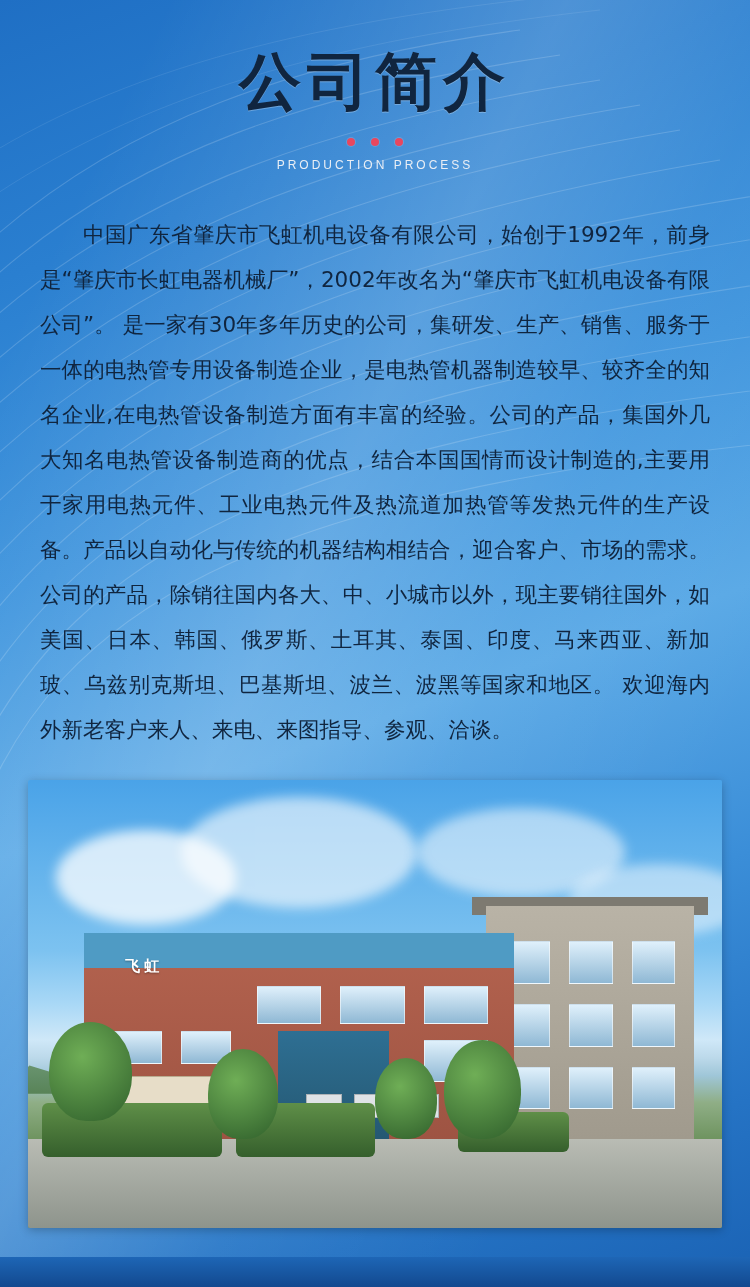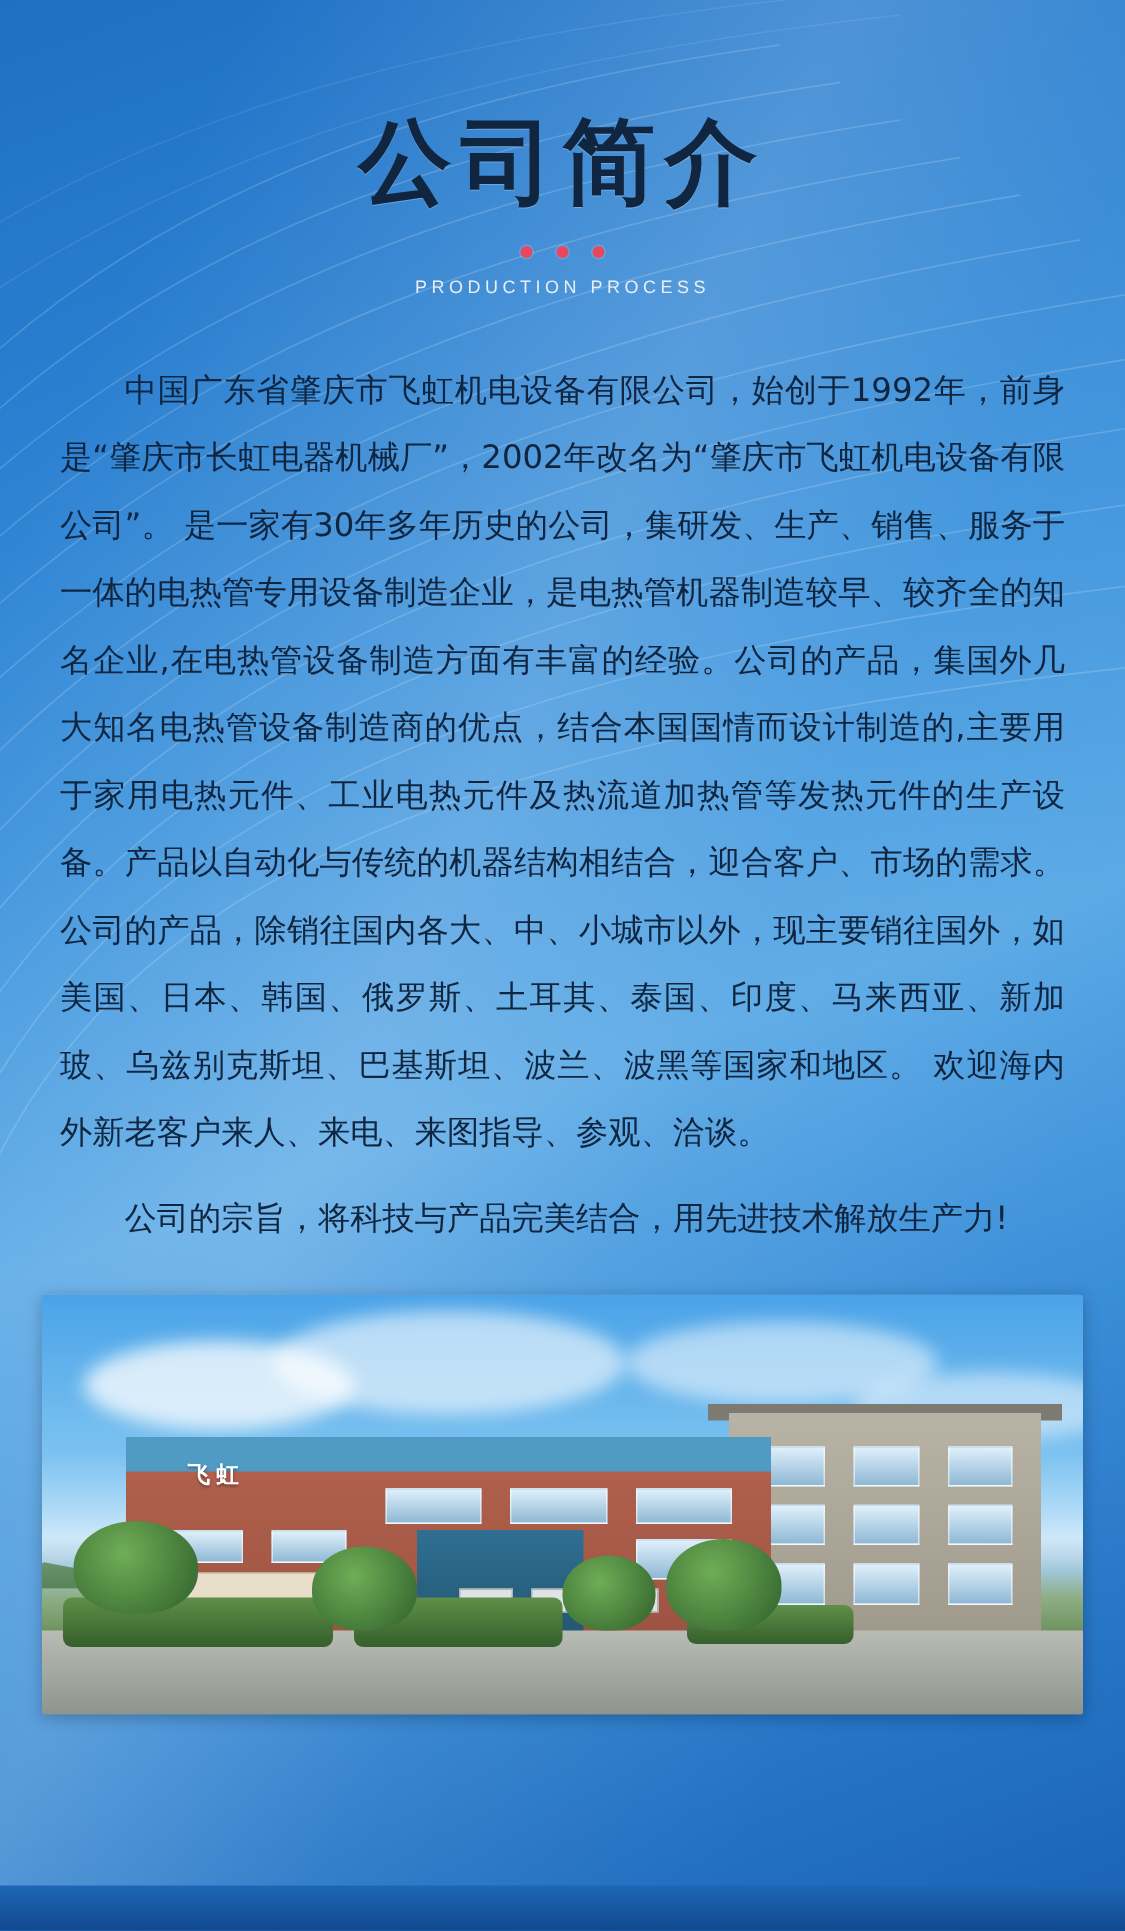--- a/index.html
+++ b/index.html
@@ -38,21 +38,21 @@
     opacity: 0.55;
   }
   .content {
     position: relative;
     z-index: 3;
   }
 
   
   .title-block {
     text-align: center;
-    padding-top: 74px;
+    padding-top: 48px;
   }
   .main-title {
     font-family: "DejaVu Sans", "Liberation Sans", sans-serif;
     font-size: 62px;
     font-weight: bold;
     letter-spacing: 6px;
     color: #10253f;
     line-height: 1.1;
     text-shadow: 0 1px 0 rgba(255,255,255,0.25);
     margin: 0;
@@ -95,21 +95,21 @@
     text-indent: 2em;
   }
   .body-copy p + p {
     margin-top: 4px;
   }
 
   
   .photo-wrap {
     position: relative;
     margin: 28px 28px 0 28px;
-    height: 280px;
+    height: 448px;
     border-radius: 2px;
     overflow: hidden;
     box-shadow: 0 2px 10px rgba(0,0,0,0.25);
   }
   .photo {
     position: absolute;
     inset: 0;
     background: linear-gradient(#4aa3e8 0%, #7cc2f0 38%, #a9d8f6 50%, #cfe8f8 58%, #bcd9ea 62%, #9fc6d8 66%, #8fae86 72%, #6f9460 80%, #5c8a52 100%);
   }
   .sky-clouds {
@@ -263,21 +263,20 @@
       <div class="dots">
         <span class="dot"></span>
         <span class="dot"></span>
         <span class="dot"></span>
       </div>
       <p class="subtitle">PRODUCTION PROCESS</p>
     </div>
 
     <div class="body-copy">
       <p class="indent">中国广东省肇庆市飞虹机电设备有限公司，始创于1992年，前身是“肇庆市长虹电器机械厂”，2002年改名为“肇庆市飞虹机电设备有限公司”。 是一家有30年多年历史的公司，集研发、生产、销售、服务于一体的电热管专用设备制造企业，是电热管机器制造较早、较齐全的知名企业,在电热管设备制造方面有丰富的经验。公司的产品，集国外几大知名电热管设备制造商的优点，结合本国国情而设计制造的,主要用于家用电热元件、工业电热元件及热流道加热管等发热元件的生产设备。产品以自动化与传统的机器结构相结合，迎合客户、市场的需求。 公司的产品，除销往国内各大、中、小城市以外，现主要销往国外，如美国、日本、韩国、俄罗斯、土耳其、泰国、印度、马来西亚、新加玻、乌兹别克斯坦、巴基斯坦、波兰、波黑等国家和地区。 欢迎海内外新老客户来人、来电、来图指导、参观、洽谈。</p>
-      <p class="indent">公司的宗旨，将科技与产品完美结合，用先进技术解放生产力!</p>
     </div>
 
     <div class="photo-wrap">
       <div class="photo">
 
         <div class="sky-clouds">
           <div class="cloud" style="left:4%;top:18%;width:26%;height:34%;"></div>
           <div class="cloud" style="left:22%;top:6%;width:34%;height:40%;opacity:.8;"></div>
           <div class="cloud" style="left:56%;top:10%;width:30%;height:32%;opacity:.7;"></div>
           <div class="cloud" style="left:78%;top:30%;width:26%;height:26%;opacity:.65;"></div>

